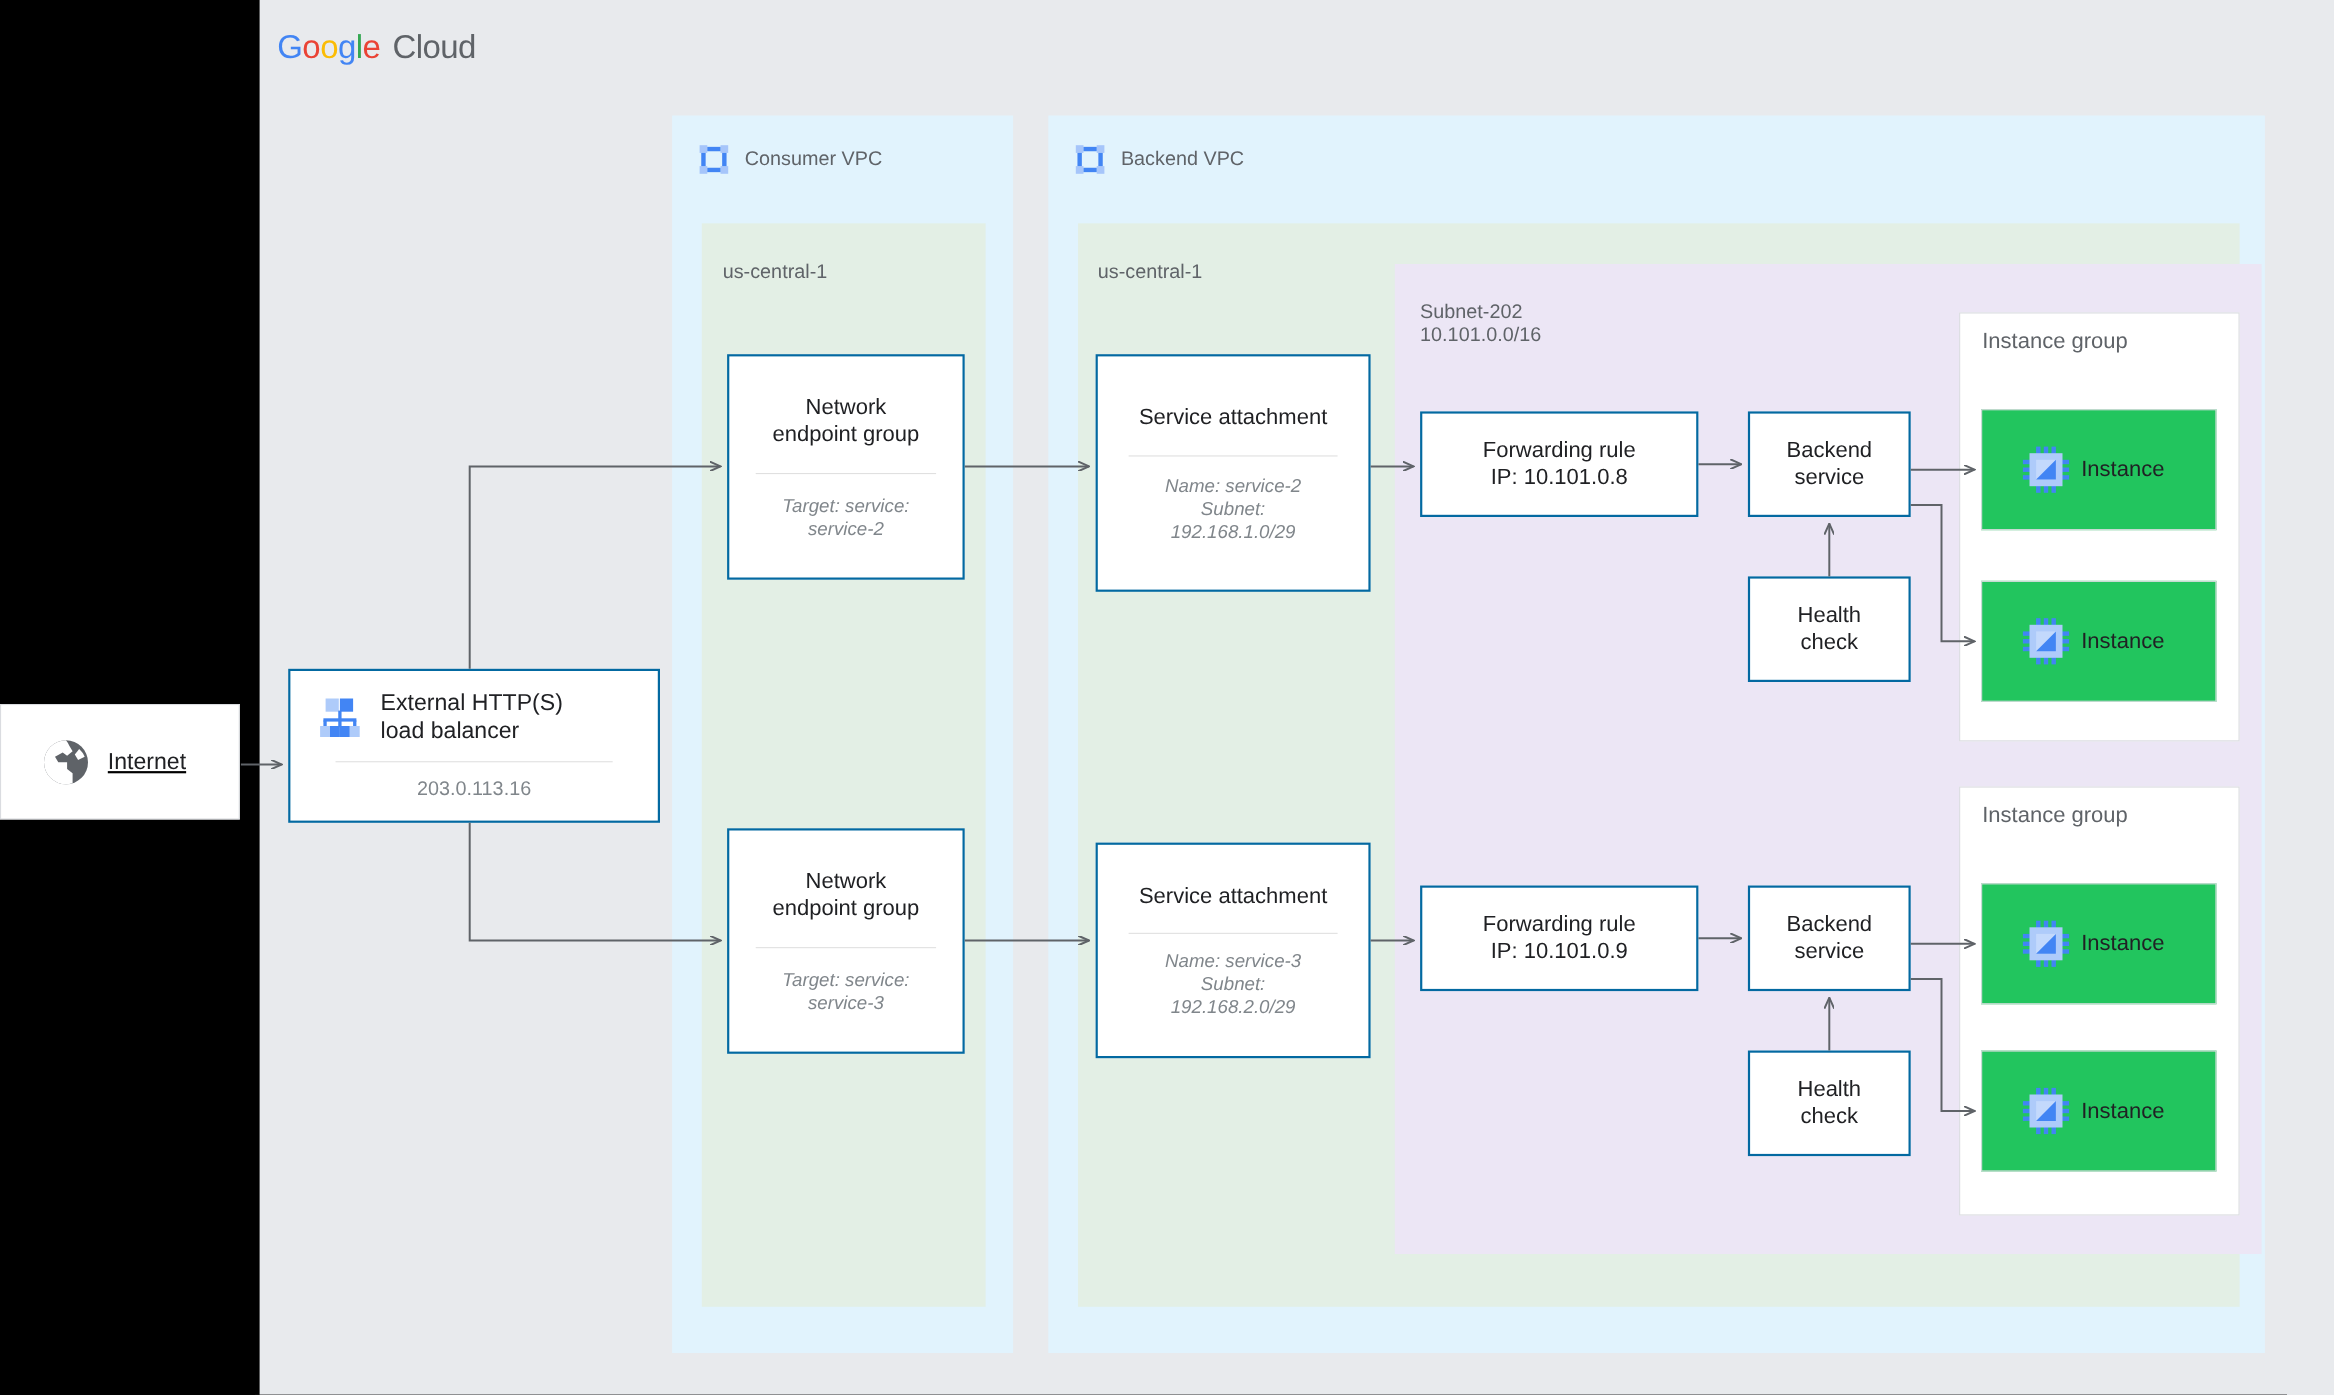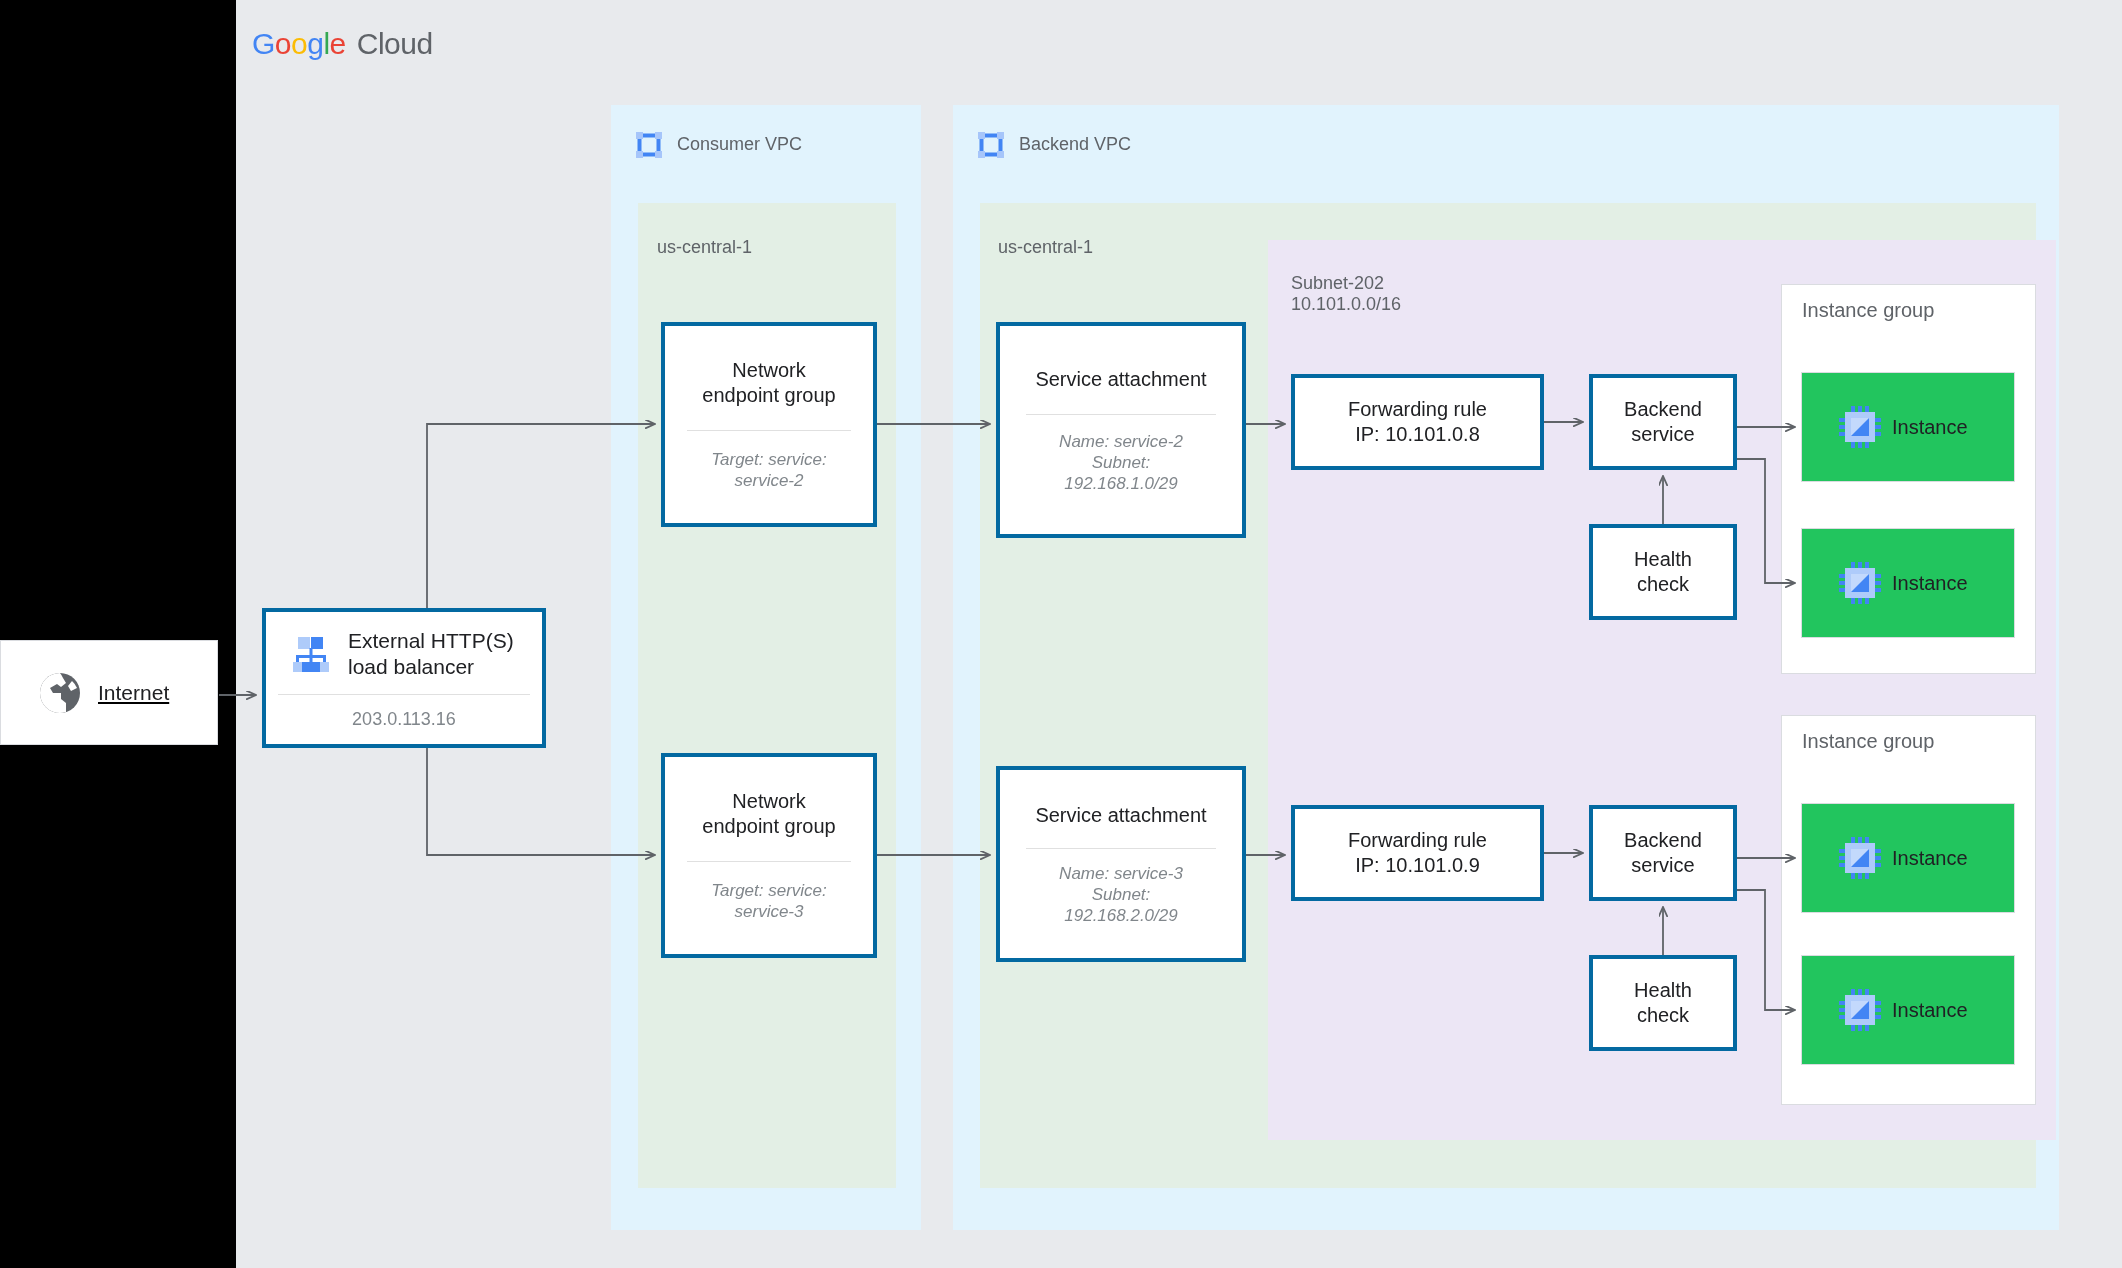--- a/index.html
+++ b/index.html
@@ -18,21 +18,21 @@
   .vpc{position:absolute;background:#e1f3fd;}
   .region{position:absolute;background:#e3efe5;}
   .subnet{position:absolute;background:#ece6f5;}
 
   .ctr-label{position:absolute;color:#5f6368;font-size:18px;white-space:pre;line-height:21px;}
 
   
   .vpc-icon{position:absolute;width:28px;height:28px;}
 
   
-  .node{position:absolute;background:#ffffff;border:4px solid #0369a1;box-sizing:border-box;
+  .node{position:absolute;background:#ffffff;border:2px solid #0369a1;box-sizing:border-box;
         display:flex;flex-direction:column;align-items:center;justify-content:center;}
   .node .title{color:#202124;font-size:20px;line-height:25px;text-align:center;white-space:pre;}
   .node .sub{color:#80868b;font-size:17px;line-height:21px;text-align:center;white-space:pre;font-style:italic;}
   .divider{height:1px;background:#e0e0e0;}
 
   
   #internet{position:absolute;left:0;top:640px;width:218px;height:105px;background:#fff;
             border:1px solid #dadce0;box-sizing:border-box;display:flex;align-items:center;text-decoration:underline;}
 
   
@@ -257,21 +257,21 @@
   <span style="margin-left:35px;width:48px;height:48px;display:inline-block;">
     <svg width="48" height="48" viewBox="0 0 48 48">
       <circle cx="24" cy="24" r="20" fill="#5f6368"></circle>
       <path d="M24 4 a20 20 0 0 0 -20 20 a20 20 0 0 0 20 20 a20 20 0 0 0 6 -1 l0 -9 l-5 -4 l0 -6 l-8 0 l-3 -5 l7 -4 l4 3 l5 -4 l-3 -5 a20 20 0 0 0 -3 -5 z" fill="#ffffff"></path>
       <path d="M36 12 l-4 5 l3 5 l6 -3 a20 20 0 0 0 -5 -7 z" fill="#ffffff"></path>
     </svg>
   </span>
   <span style="margin-left:14px;font-size:21px;color:#202124;">Internet</span>
 </div>
 
-<div class="node" style="left:262px;top:608px;width:284px;height:140px;align-items:stretch;justify-content:flex-start;">
+<div class="node" style="left:262px;top:608px;width:338px;height:140px;align-items:stretch;justify-content:flex-start;">
   <div style="display:flex;align-items:center;padding:16px 0 0 22px;">
     <span style="width:46px;height:46px;display:inline-block;">
       <svg width="46" height="46" viewBox="0 0 46 46">
         <rect x="10" y="6" width="12" height="12" fill="#aecbfa"></rect>
         <rect x="23" y="6" width="12" height="12" fill="#4285f4"></rect>
         <rect x="21.5" y="17" width="3" height="8" fill="#4285f4"></rect>
         <rect x="8" y="24" width="30" height="3" fill="#4285f4"></rect>
         <rect x="8" y="26" width="3" height="6" fill="#4285f4"></rect>
         <rect x="21.5" y="26" width="3" height="6" fill="#4285f4"></rect>
         <rect x="35" y="26" width="3" height="6" fill="#4285f4"></rect>

